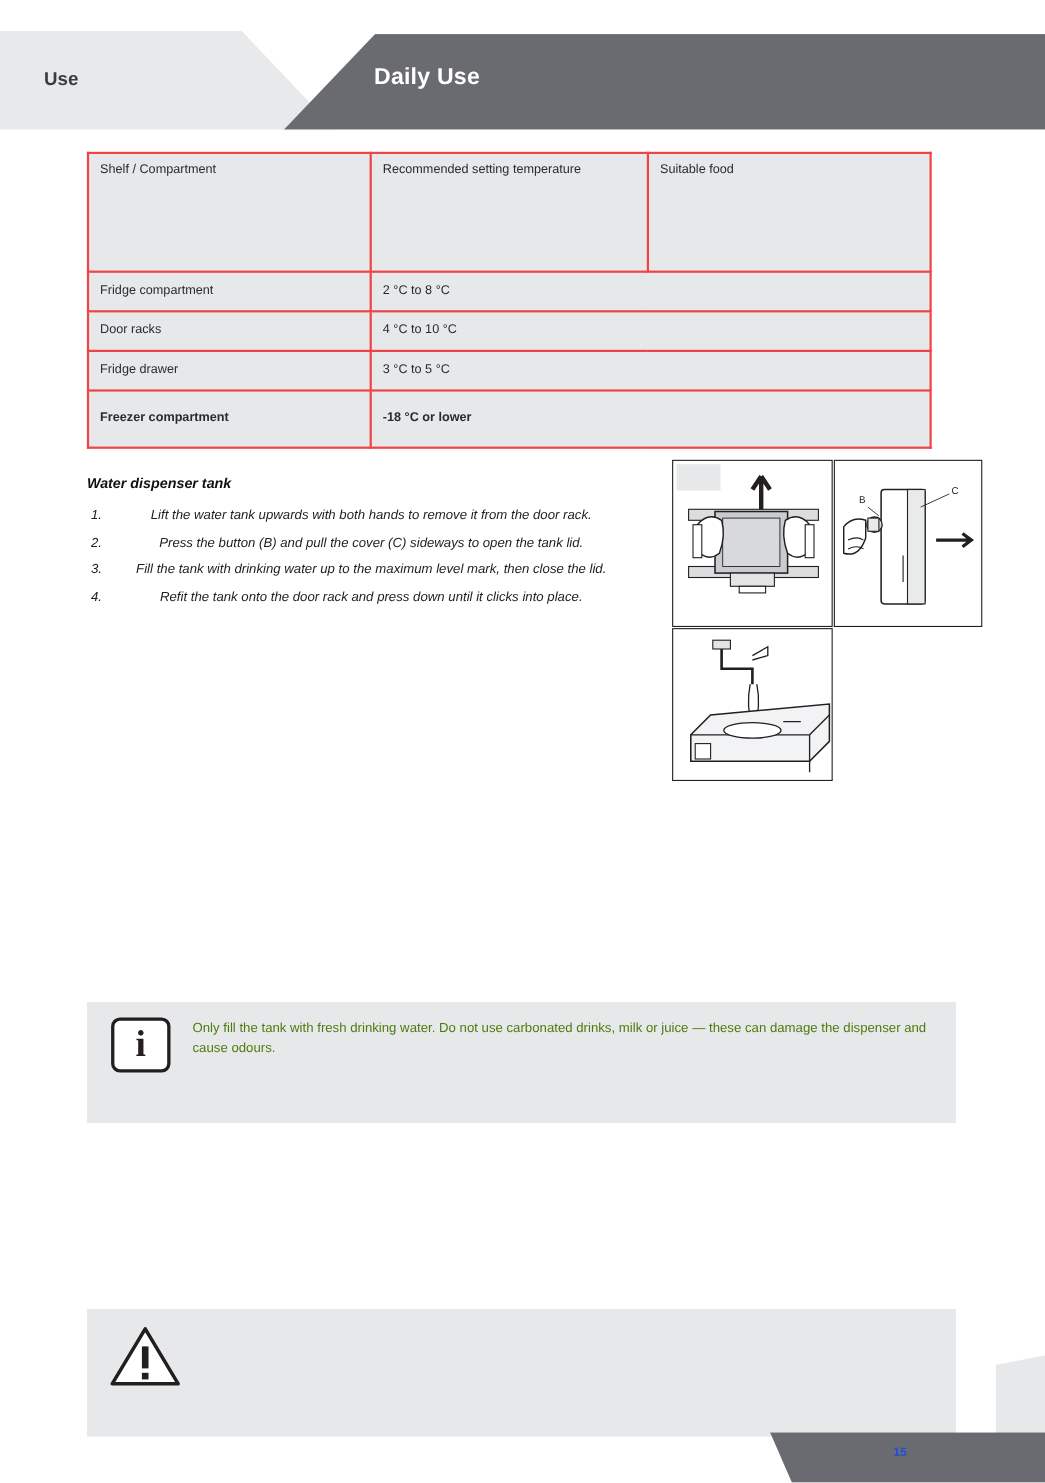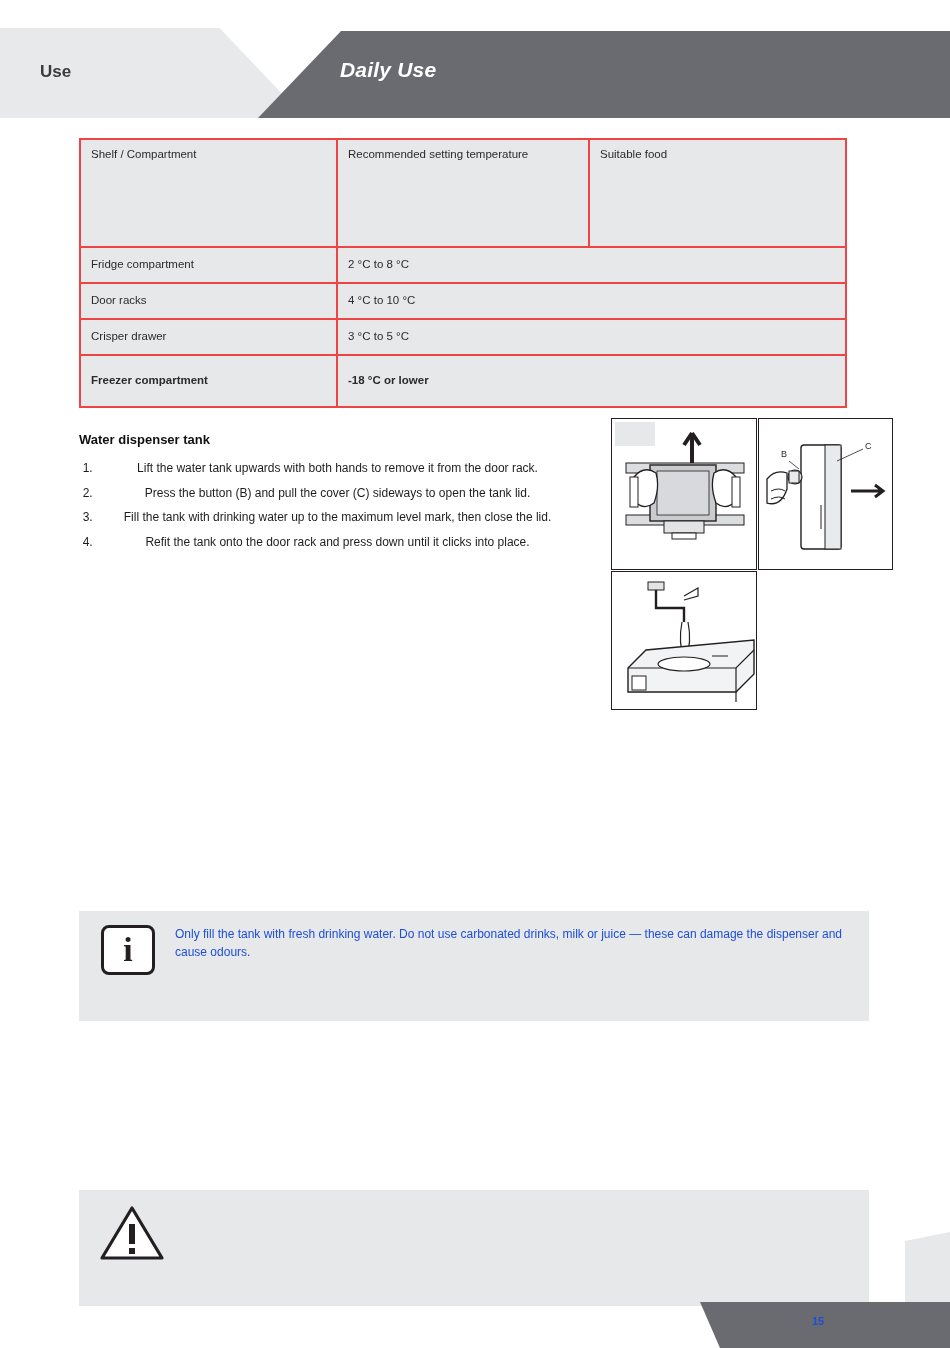--- a/index.html
+++ b/index.html
@@ -42,21 +42,20 @@
     clip-path: polygon(12% 0, 100% 0, 100% 100%, 0 100%);
   }
   .header-title {
     position: absolute;
     top: 58px;
     left: 340px;
     color: #ffffff;
     font-size: 21px;
     font-weight: bold;
     letter-spacing: .2px;
-    font-style: italic;
   }
   .header-chapter {
     position: absolute;
     top: 62px;
     left: 40px;
     color: #3c3c3c;
     font-size: 17px;
     font-weight: bold;
   }
 
@@ -93,20 +92,21 @@
   .col-a { width: 235px; }
   .col-b { width: 230px; }
   .col-c { width: 235px; }
 
   
   .body-text {
     position: absolute;
     font-size: 12px;
     color: #1d1d1d;
     line-height: 1.55;
+    font-style: italic;
   }
   .body-text p { margin: 0 0 9px 0; }
   .sub-head {
     font-weight: bold;
     font-size: 13px;
     margin: 0 0 6px 0;
     color: #111;
   }
   .num-list {
     margin: 0;
@@ -148,21 +148,21 @@
     position: absolute;
     background: #e7e8ea;
     box-sizing: border-box;
   }
   .notice-body {
     position: absolute;
     left: 96px;
     top: 14px;
     right: 16px;
     font-size: 12px;
-    color: #1d4ed8;
+    color: #4d7c0f;
     line-height: 1.5;
   }
   .info-icon {
     position: absolute;
     left: 22px;
     top: 14px;
     width: 54px;
     height: 50px;
     border: 3px solid #231f20;
     border-radius: 8px;
@@ -237,21 +237,21 @@
   </tr>
   <tr class="row">
     <td class="col-a">Fridge compartment</td>
     <td class="col-b" colspan="2">2 °C to 8 °C</td>
   </tr>
   <tr class="row">
     <td class="col-a">Door racks</td>
     <td class="col-b" colspan="2">4 °C to 10 °C</td>
   </tr>
   <tr class="row">
-    <td class="col-a">Crisper drawer</td>
+    <td class="col-a">Fridge drawer</td>
     <td class="col-b" colspan="2">3 °C to 5 °C</td>
   </tr>
   <tr class="row-tall">
     <td class="col-a">Freezer compartment</td>
     <td class="col-b" colspan="2">-18 °C or lower</td>
   </tr>
 </tbody>
   </table>
 
 <div class="body-text" style="left:79px; top:430px; width:500px;">

